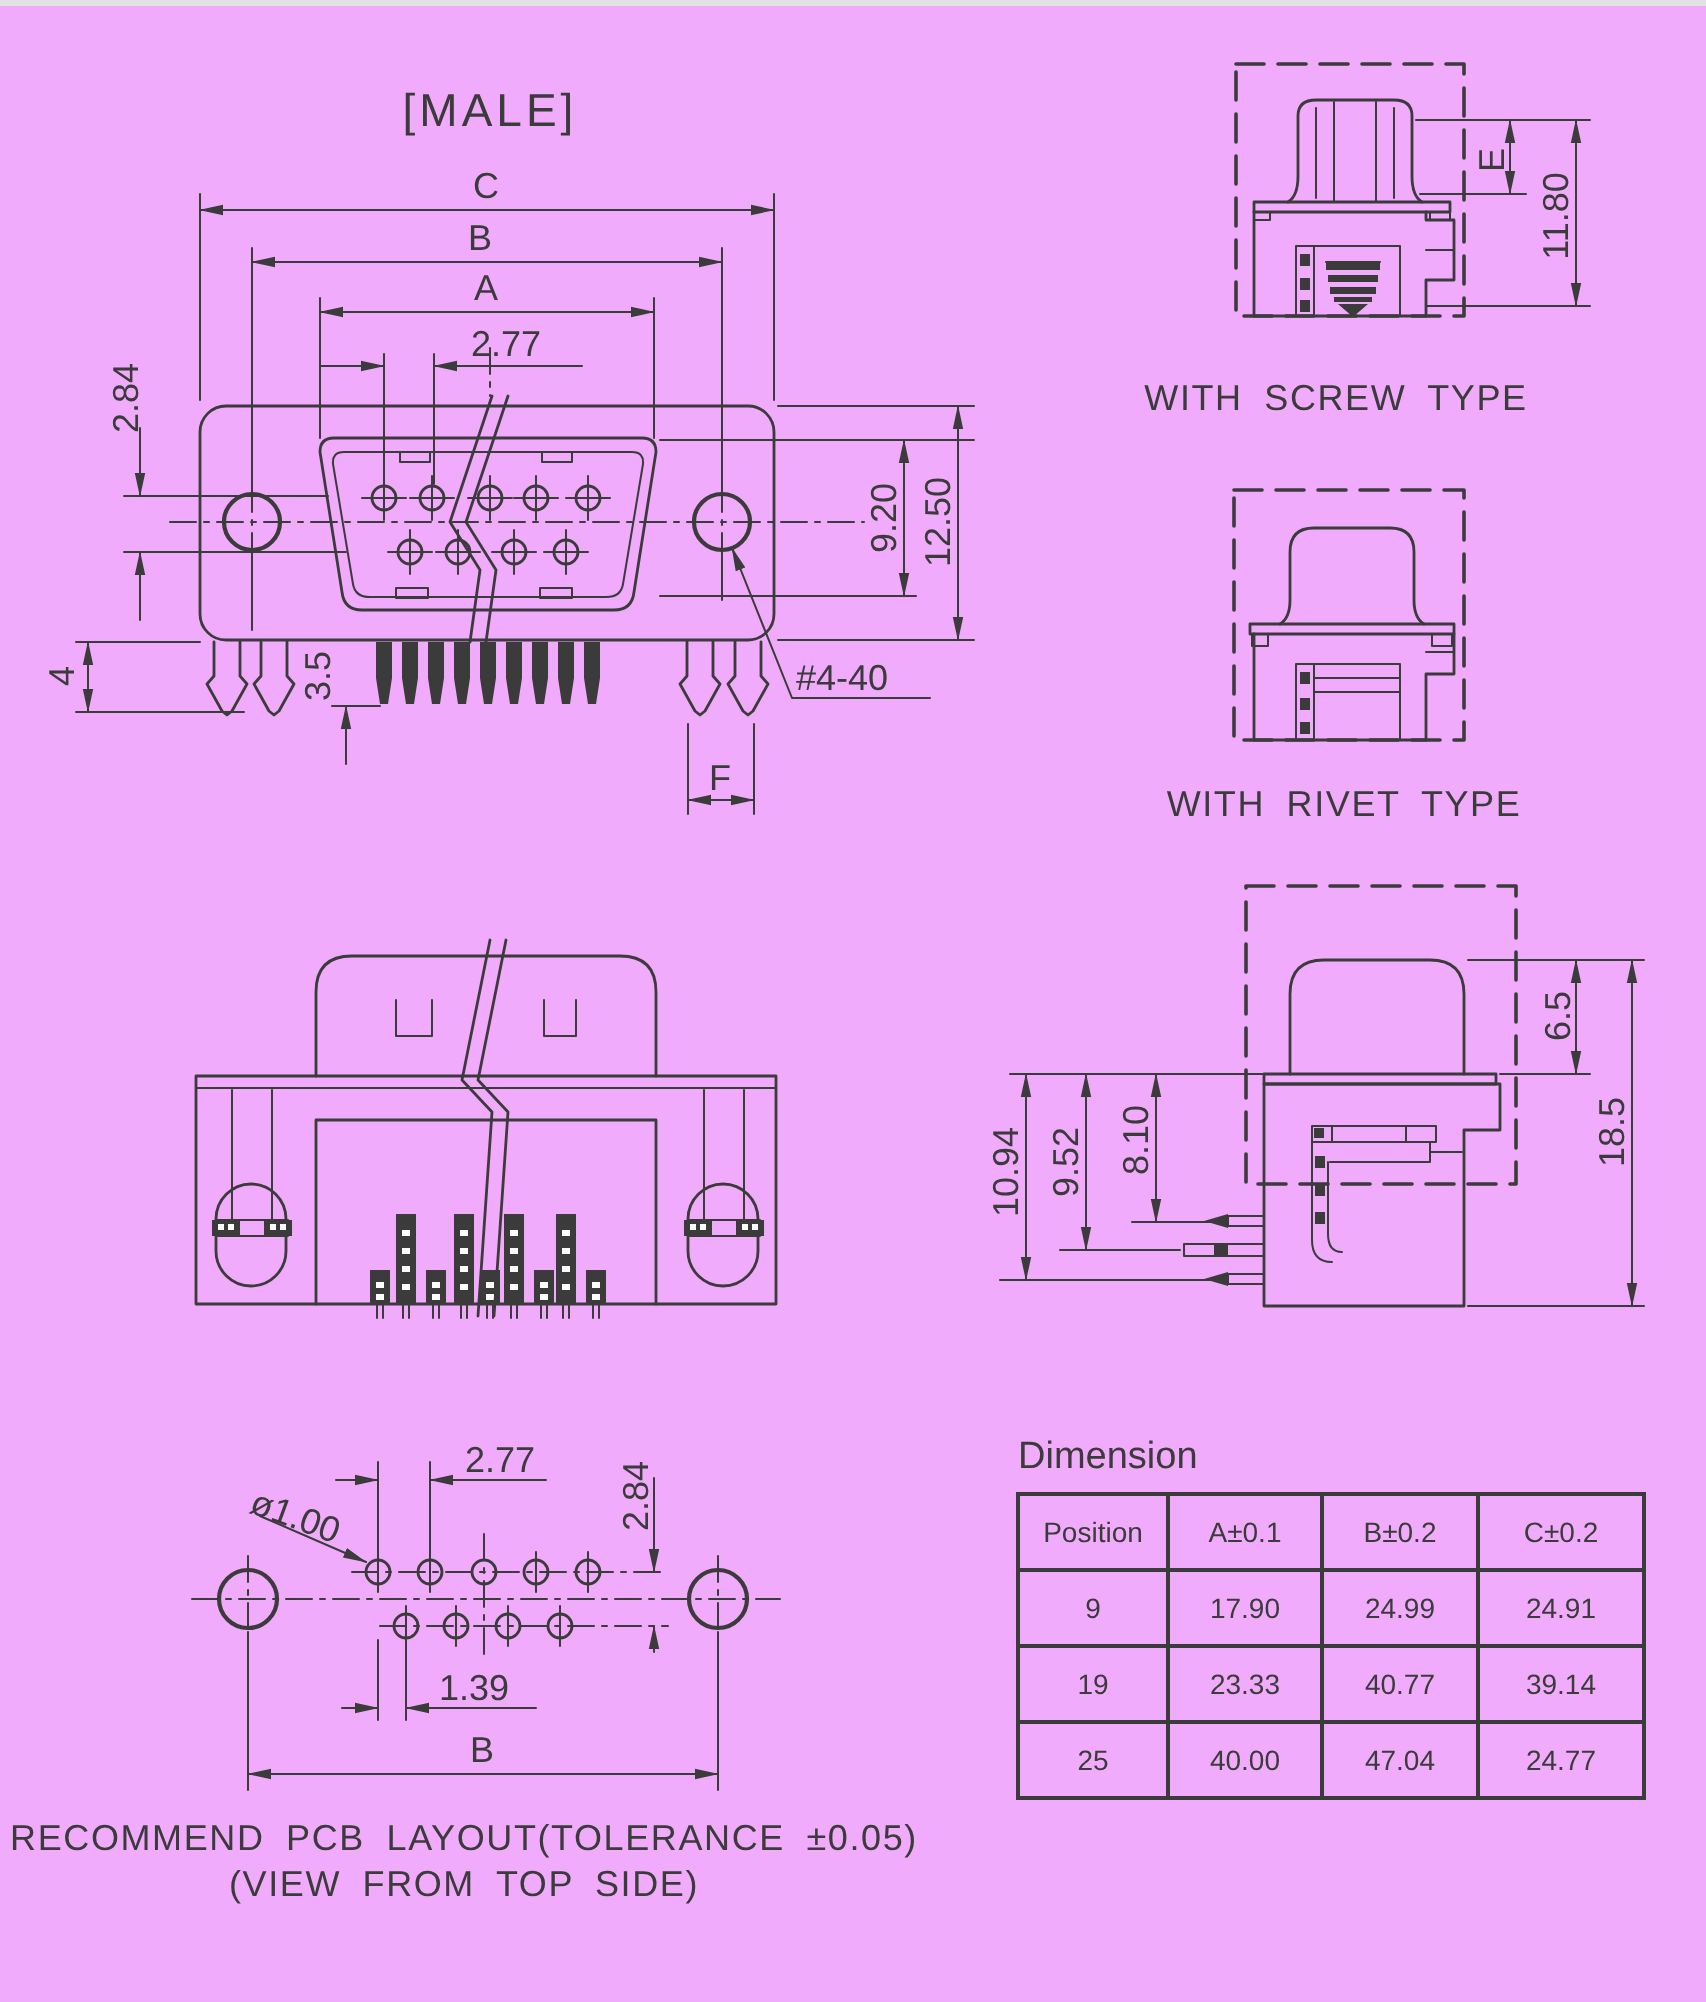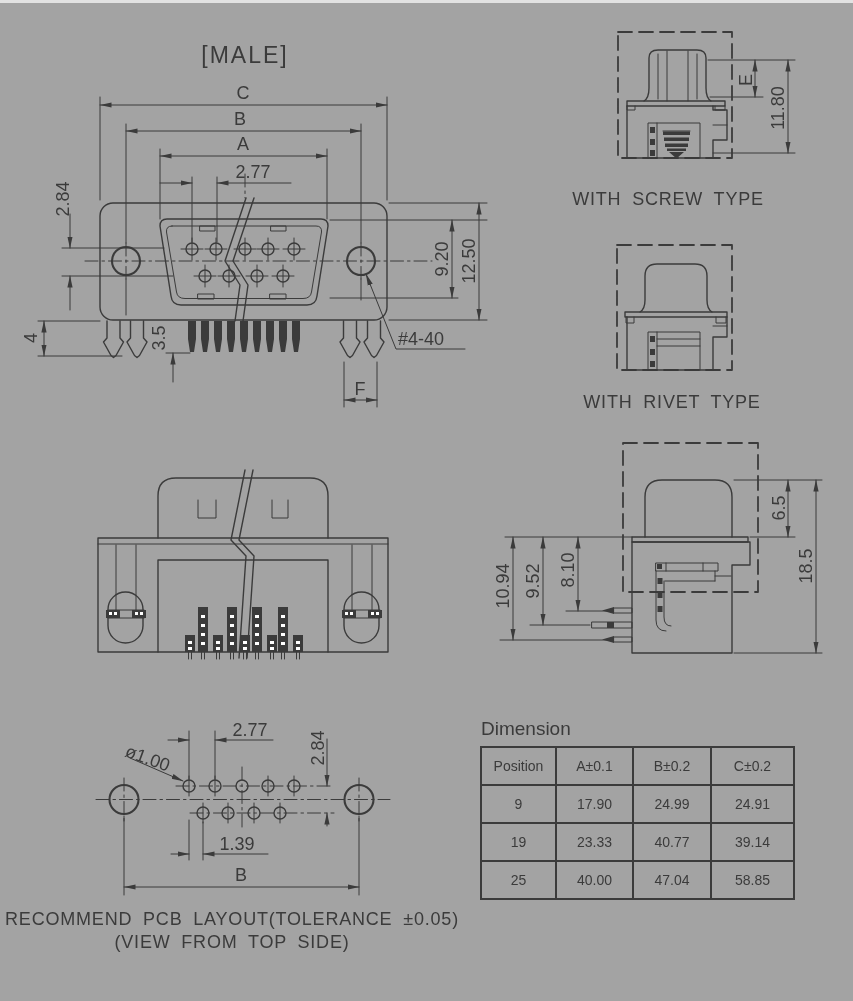--- a/index.html
+++ b/index.html
@@ -1,16 +1,16 @@
 <!DOCTYPE html>
 <html><head>
 <meta charset="utf-8">
 <style>
   html,body{margin:0;padding:0;background:#fff}
-  .page{position:relative;width:853px;height:1001px;background:#a3a3a3;overflow:hidden;
+  .page{position:relative;width:853px;height:1001px;background:#f0abfc;overflow:hidden;
         font-family:"Liberation Sans",sans-serif}
   .top-strip{position:absolute;left:0;top:0;width:853px;height:3px;background:#e2e2e2}
   svg{position:absolute;left:0;top:0}
 
   
   .ln{fill:none;stroke:#3b3b3b;stroke-width:1.4;stroke-linecap:round;stroke-linejoin:round}
   .thin{stroke-width:1}
   .w2{stroke-width:2.1}
   .cl{stroke-dasharray:13 4 2.5 4;stroke-width:1}
   .dash{stroke-dasharray:14 7;stroke-width:1.8}
@@ -18,21 +18,21 @@
   .wht{fill:#ffffff;stroke:none}
 
   
   text{fill:#3b3b3b;font-family:"Liberation Sans",sans-serif}
   .dim{font-size:18px}
   .big{font-size:23px;letter-spacing:2px}
   .cap{font-size:18px;letter-spacing:.8px;word-spacing:5px}
   .mid{text-anchor:middle}
 
   
-  .tbl-wrap{position:absolute;left:480px;top:718px;width:316px;color:#3b3b3b}
+  .tbl-wrap{position:absolute;left:508px;top:718px;width:316px;color:#3b3b3b}
   .tbl-title{font-size:19px;margin:0 0 6px 1px}
   table.dim-table{border-collapse:collapse;table-layout:fixed;width:313px}
   .dim-table td{border:2px solid #3b3b3b;text-align:center;font-size:14px;height:36px;padding:0}
 </style>
 </head>
 <body>
 
 <div class="page">
   <div class="top-strip"></div>
 
@@ -281,18 +281,18 @@
         <tr>
           <td>19</td>
           <td>23.33</td>
           <td>40.77</td>
           <td>39.14</td>
         </tr>
         <tr>
           <td>25</td>
           <td>40.00</td>
           <td>47.04</td>
-          <td>58.85</td>
+          <td>24.77</td>
         </tr>
       </tbody>
     </table>
   </div>
 </div>
 
 </body></html>

